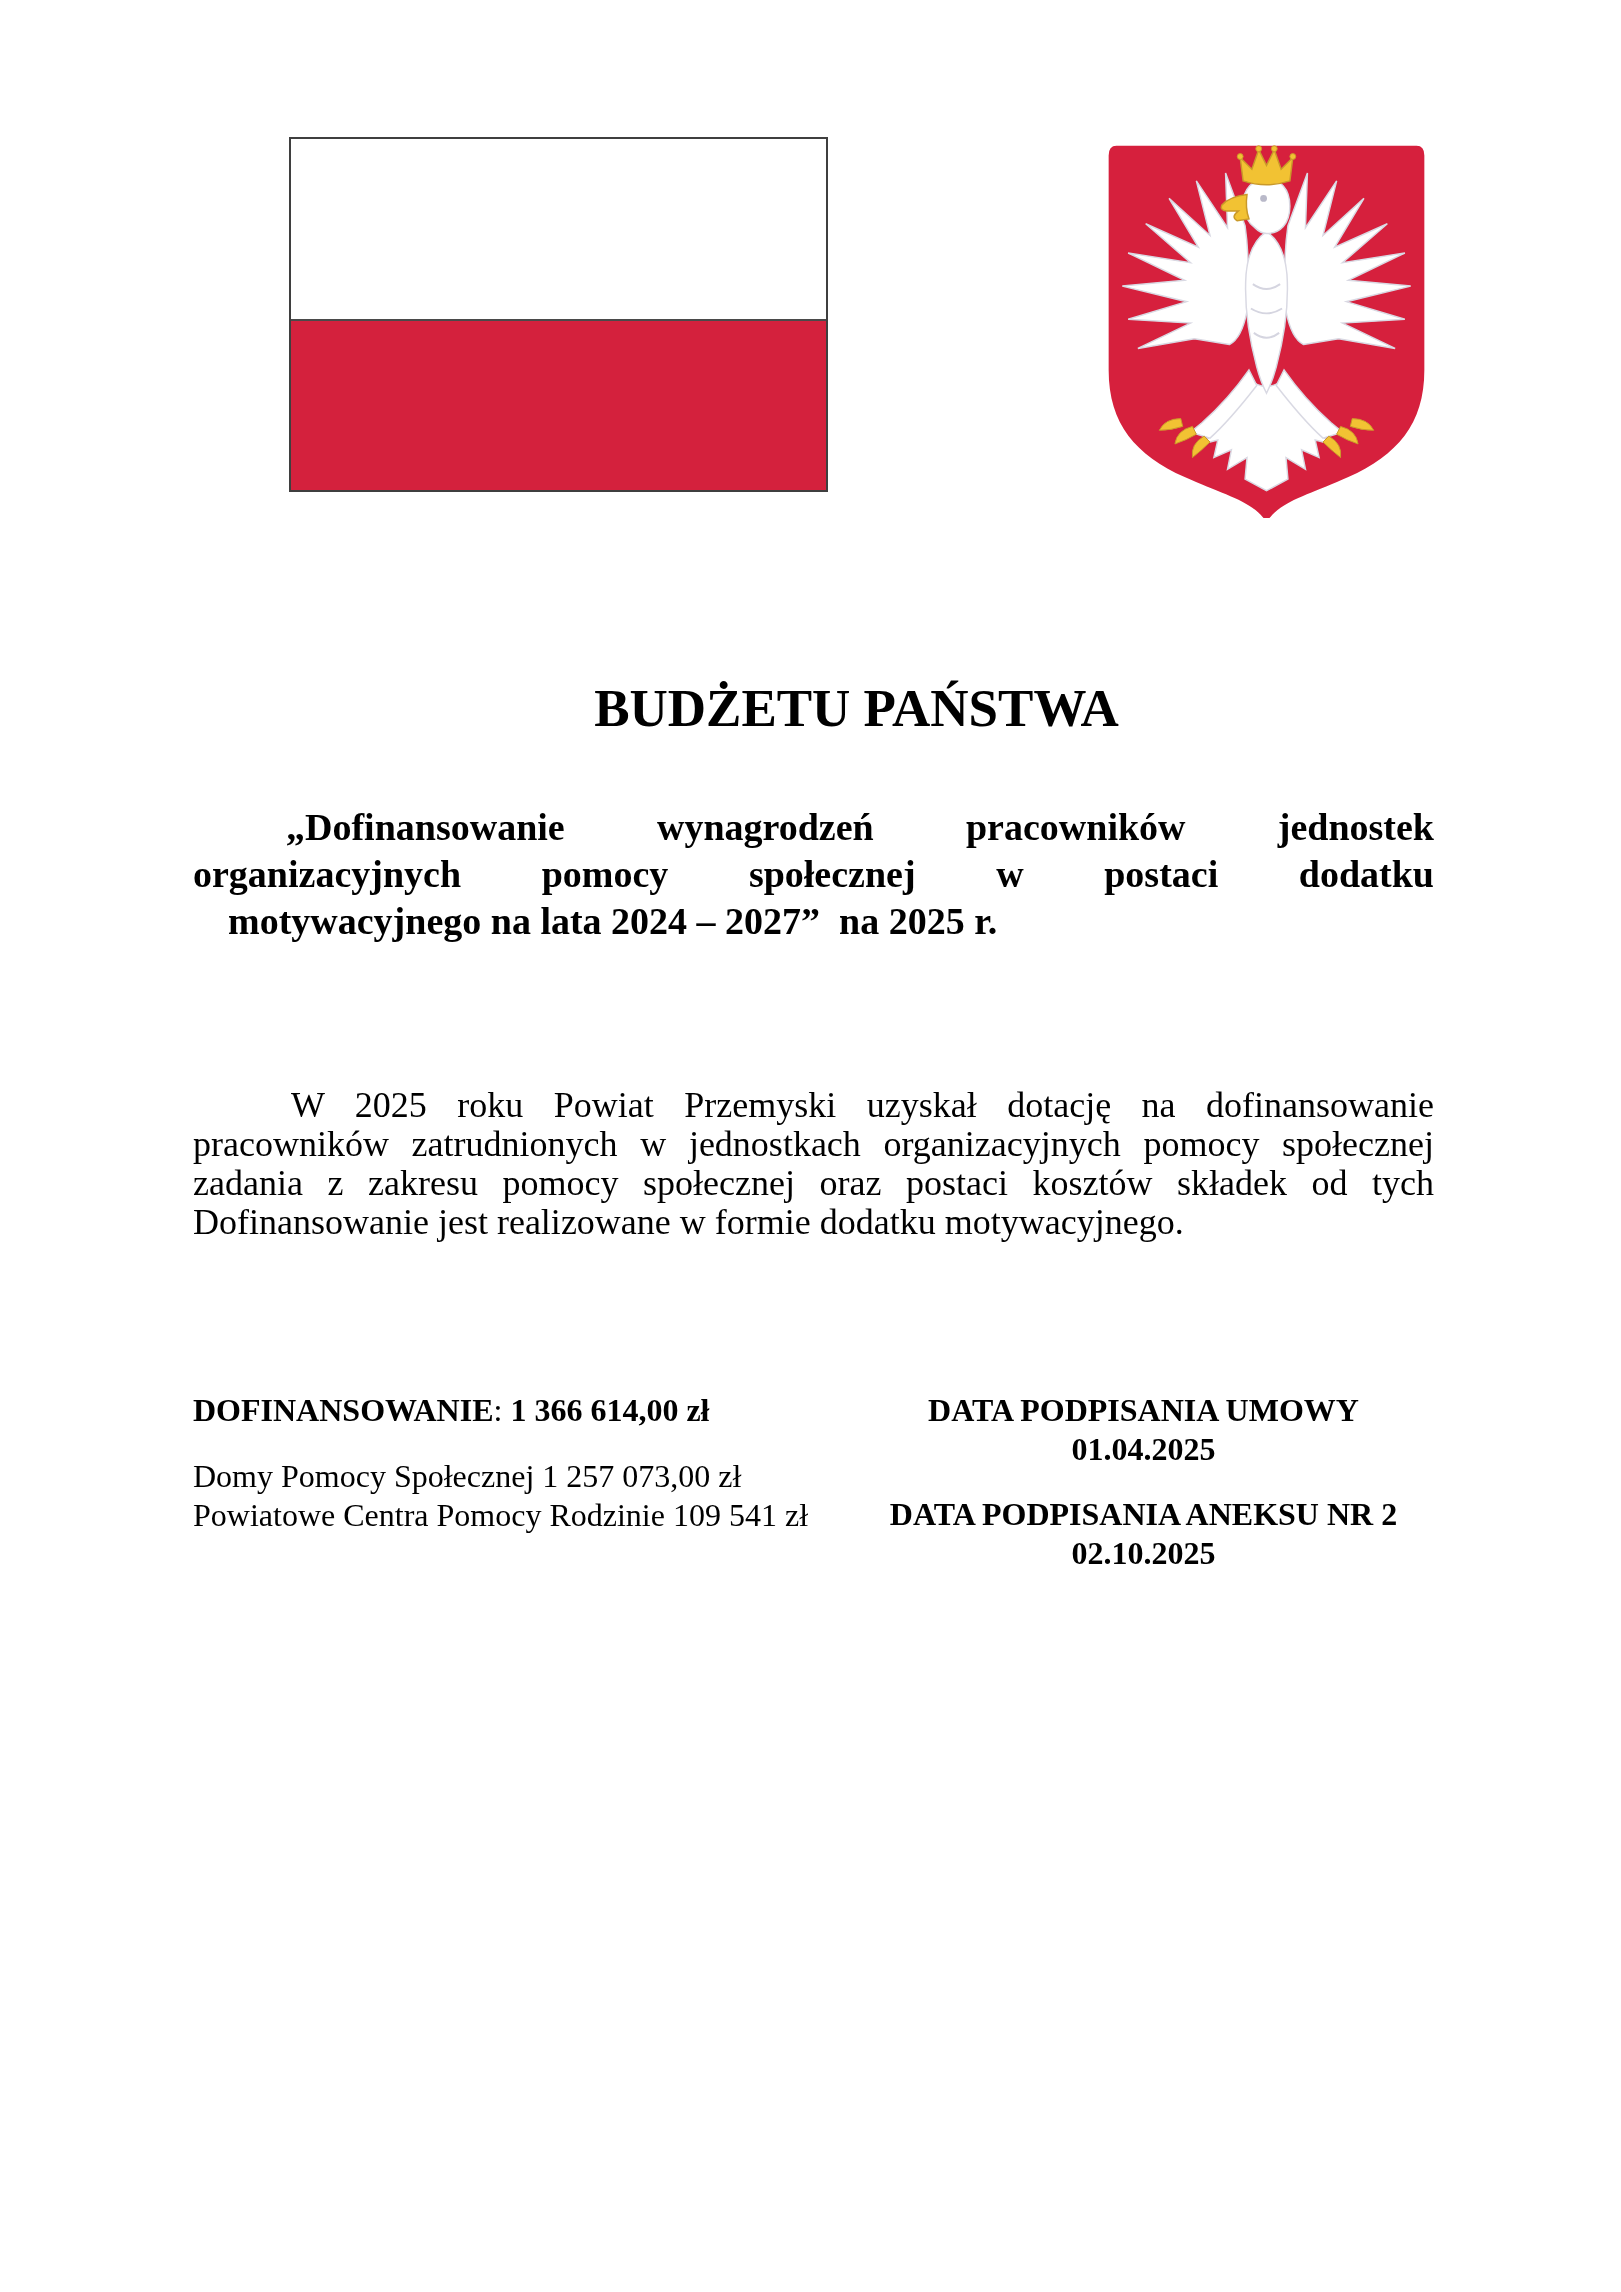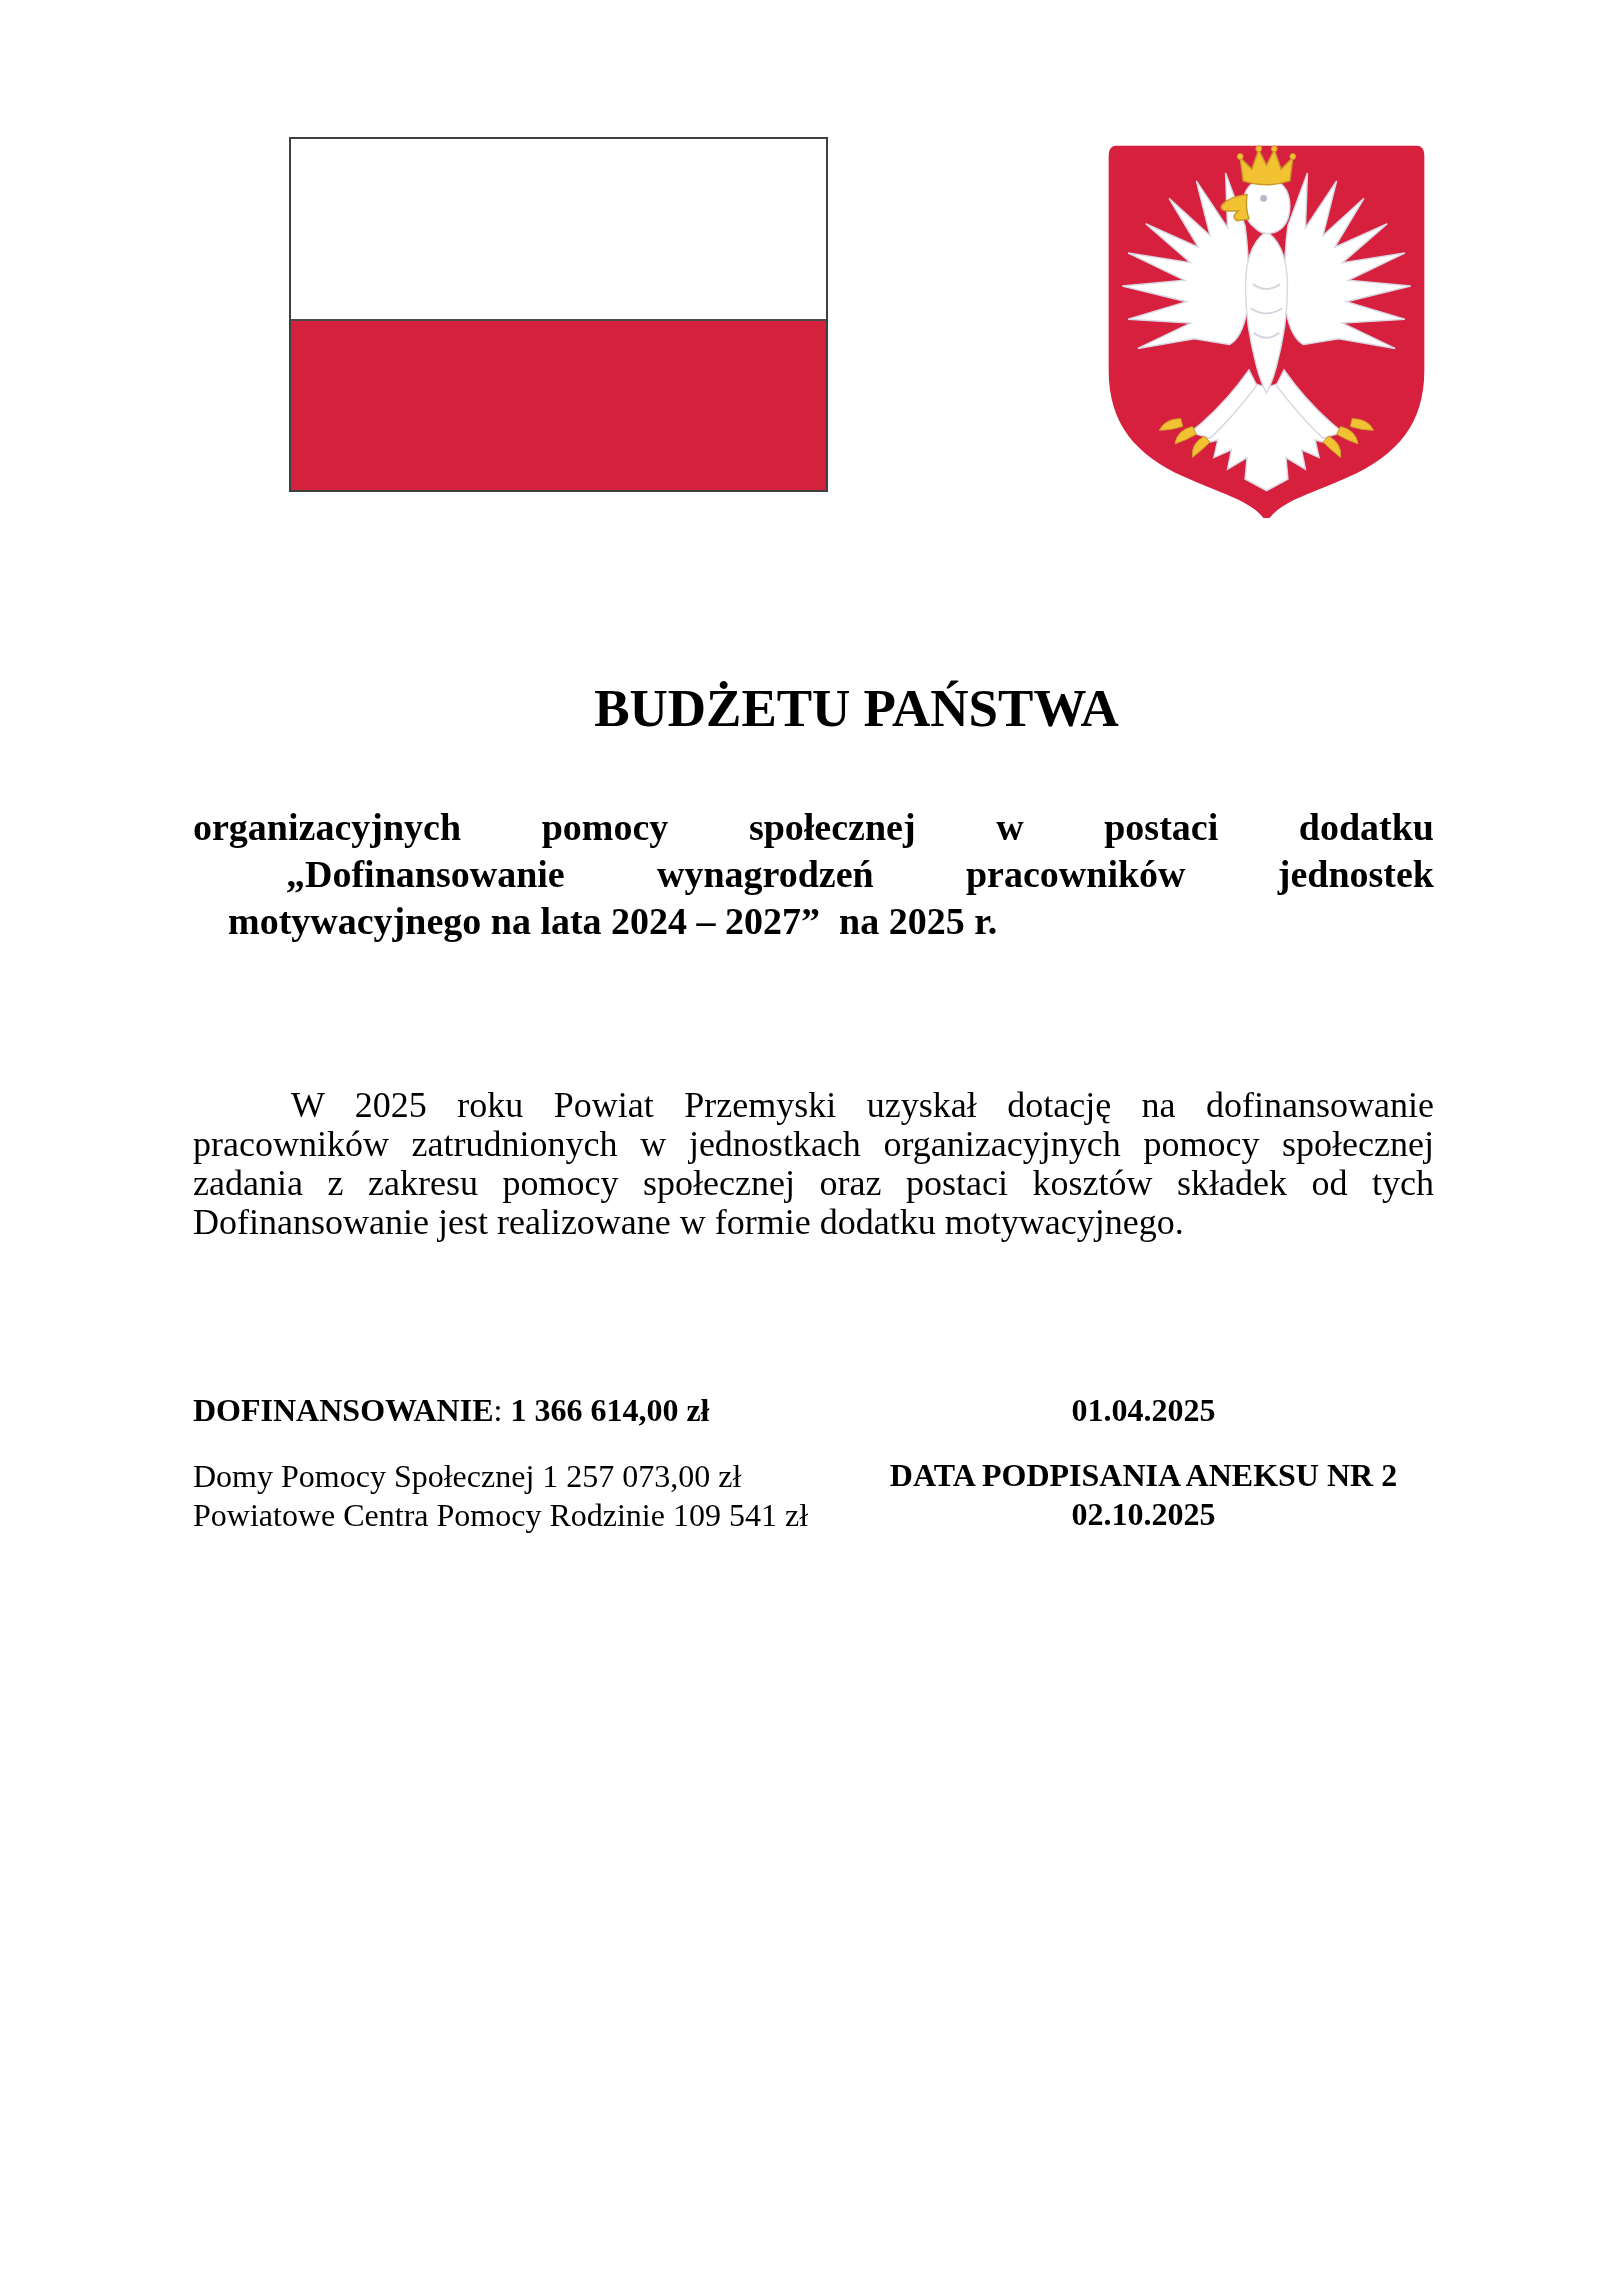--- a/index.html
+++ b/index.html
@@ -112,22 +112,22 @@
       <circle cx="178" cy="11" r="3" stroke="#c9992a" stroke-width="1" fill="#f2c233"></circle>
       <circle cx="197" cy="19" r="3" stroke="#c9992a" stroke-width="1" fill="#f2c233"></circle>
     </svg>
   </div>
 
   <div class="title">
     <div>BUDŻETU PAŃSTWA</div>
   </div>
 
   <div class="subtitle">
+    <div class="jline indent1">„Dofinansowanie wynagrodzeń pracowników jednostek</div>
     <div class="jline">organizacyjnych pomocy społecznej w postaci dodatku</div>
-    <div class="jline indent1">„Dofinansowanie wynagrodzeń pracowników jednostek</div>
     <div class="plainline">motywacyjnego na lata 2024 – 2027”  na 2025 r.</div>
   </div>
 
   <div class="bodytext">
     <div class="jline indent2">W 2025 roku Powiat Przemyski uzyskał dotację na dofinansowanie wynagrodzeń</div>
     <div class="jline">pracowników zatrudnionych w jednostkach organizacyjnych pomocy społecznej realizujących</div>
     <div class="jline">zadania z zakresu pomocy społecznej oraz postaci kosztów składek od tych wynagrodzeń.</div>
     <div>Dofinansowanie jest realizowane w formie dodatku motywacyjnego.</div>
   </div>
 
@@ -136,20 +136,21 @@
     <div class="left-col">
       <div>
         <span class="bold">DOFINANSOWANIE</span><span class="normal">:</span><span class="bold"> 1 366 614,00 zł</span>
       </div>
       <div class="spacer-a"></div>
       <div>Domy Pomocy Społecznej 1 257 073,00 zł</div>
       <div>Powiatowe Centra Pomocy Rodzinie 109 541 zł</div>
     </div>
 
     <div class="right-col">
+      <div>DATA PODPISANIA UMOWY</div>
       <div>01.04.2025</div>
       <div class="spacer-b"></div>
       <div>DATA PODPISANIA ANEKSU NR 2</div>
       <div>02.10.2025</div>
     </div>
 
   </div>
 
 </div>
 

